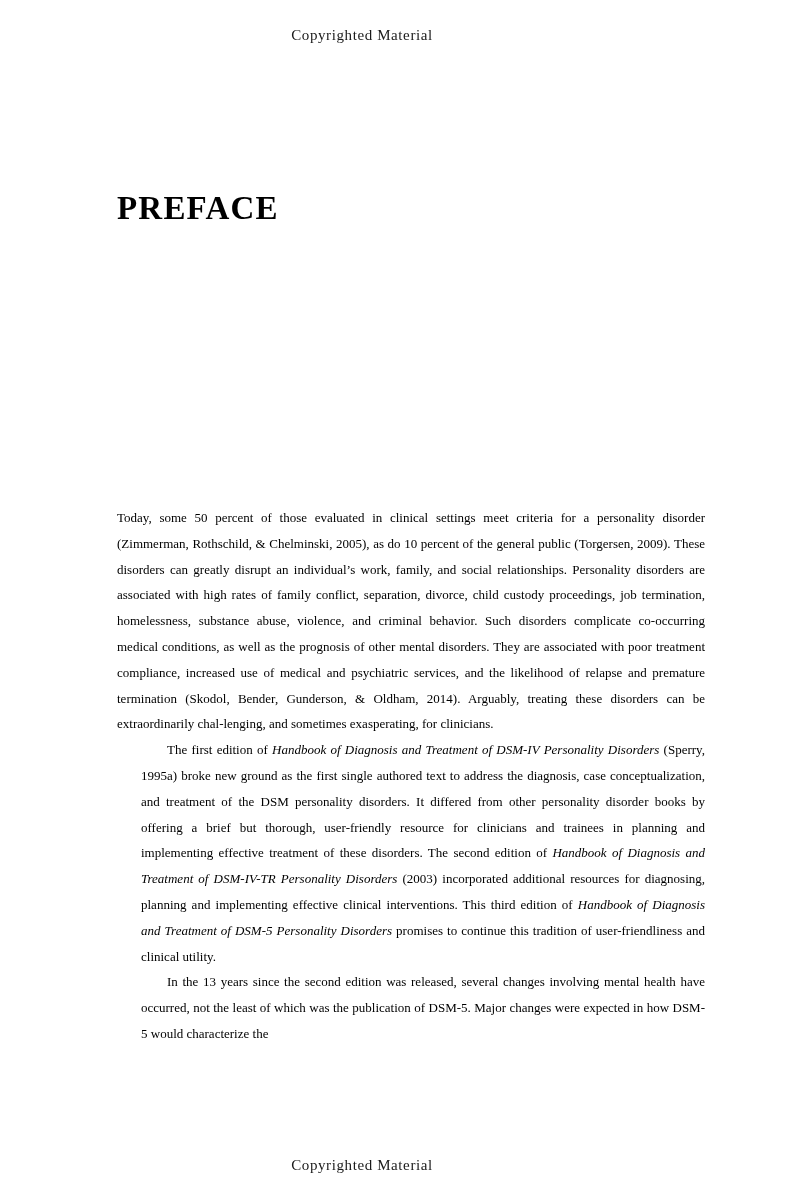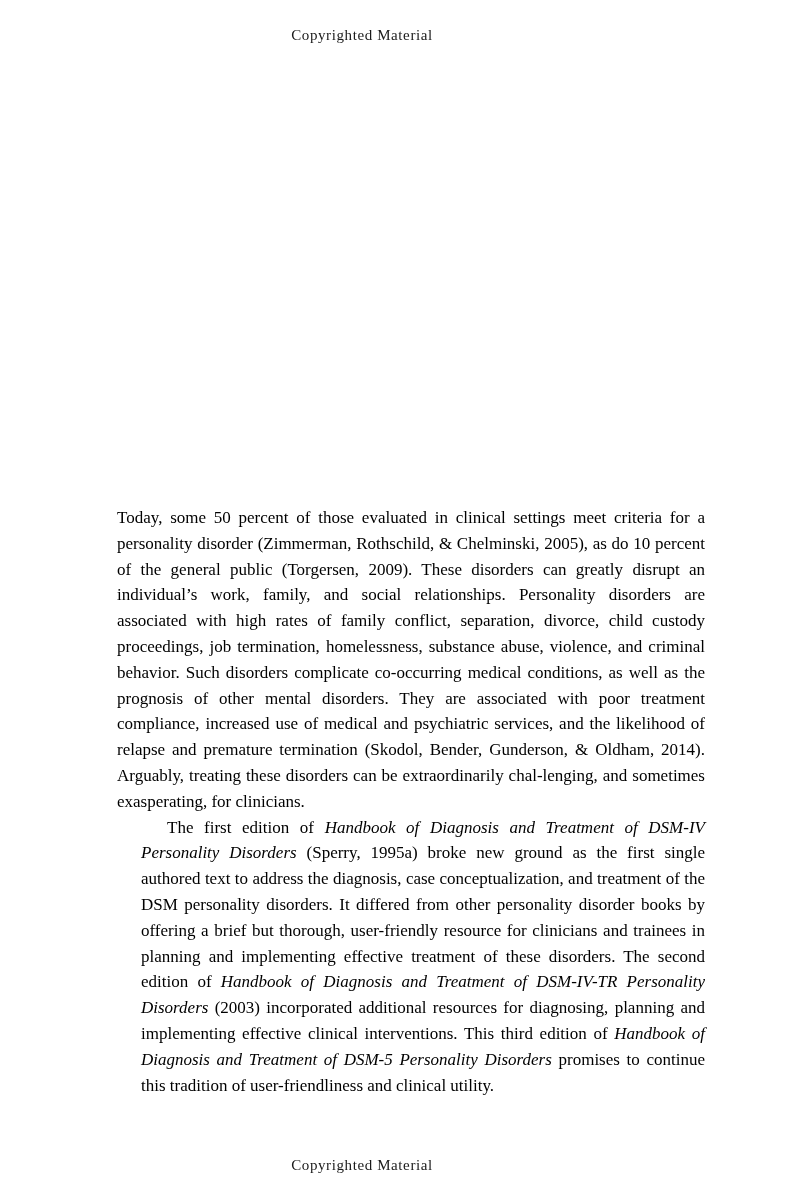--- a/index.html
+++ b/index.html
@@ -42,21 +42,21 @@
     font-size: 33px;
     letter-spacing: 1.2px;
     color: #000;
   }
 
   .body-text {
     position: absolute;
     left: 117px;
     top: 505px;
     width: 588px;
-    font-size: 17px;
+    font-size: 13px;
     line-height: 25.8px;
     text-align: justify;
     text-justify: inter-word;
     color: #000;
   }
   .body-text p {
     margin: 0;
   }
   .body-text p.indent {
     text-indent: 26px;
@@ -66,21 +66,23 @@
     font-style: italic;
   }
 </style>
 </head>
 <body>
 
 <div class="page">
 
   <div class="watermark watermark-top">Copyrighted Material</div>
 
+  <div class="chapter-title">PREFACE</div>
 
   <div class="body-text">
     <p class="first"><span>Today, some 50 percent of those evaluated in clinical settings meet criteria for a personality disorder (Zimmerman, Rothschild, &amp; Chelminski, 2005), as do 10 percent of the general public (Torgersen, 2009). These disorders can greatly disrupt an individual’s work, family, and social relationships. Personality disorders are associated with high rates of family conflict, separation, divorce, child custody proceedings, job termination, homelessness, substance abuse, violence, and criminal behavior. Such disorders complicate co-occurring medical conditions, as well as the prognosis of other mental disorders. They are associated with poor treatment compliance, increased use of medical and psychiatric services, and the likelihood of relapse and premature termination (Skodol, Bender, Gunderson, &amp; Oldham, 2014). Arguably, treating these disorders can be extraordinarily chal-lenging, and sometimes exasperating, for clinicians.</span></p>
     <p class="indent"><span>The first edition of </span><em>Handbook of Diagnosis and Treatment of DSM-IV Personality Disorders</em><span> (Sperry, 1995a) broke new ground as the first single authored text to address the diagnosis, case conceptualization, and treatment of the DSM personality disorders. It differed from other personality disorder books by offering a brief but thorough, user-friendly resource for clinicians and trainees in planning and implementing effective treatment of these disorders. The second edition of </span><em>Handbook of Diagnosis and Treatment of DSM-IV-TR Personality Disorders</em><span> (2003) incorporated additional resources for diagnosing, planning and implementing effective clinical interventions. This third edition of </span><em>Handbook of Diagnosis and Treatment of DSM-5 Personality Disorders</em><span> promises to continue this tradition of user-friendliness and clinical utility.</span></p>
+    <p class="indent"><span>In the 13 years since the second edition was released, several changes involving mental health have occurred, not the least of which was the publication of DSM-5. Major changes were expected in how DSM-5 would characterize the</span></p>
   </div>
 
   <div class="watermark watermark-bottom">Copyrighted Material</div>
 
 </div>
 
 </body></html>

